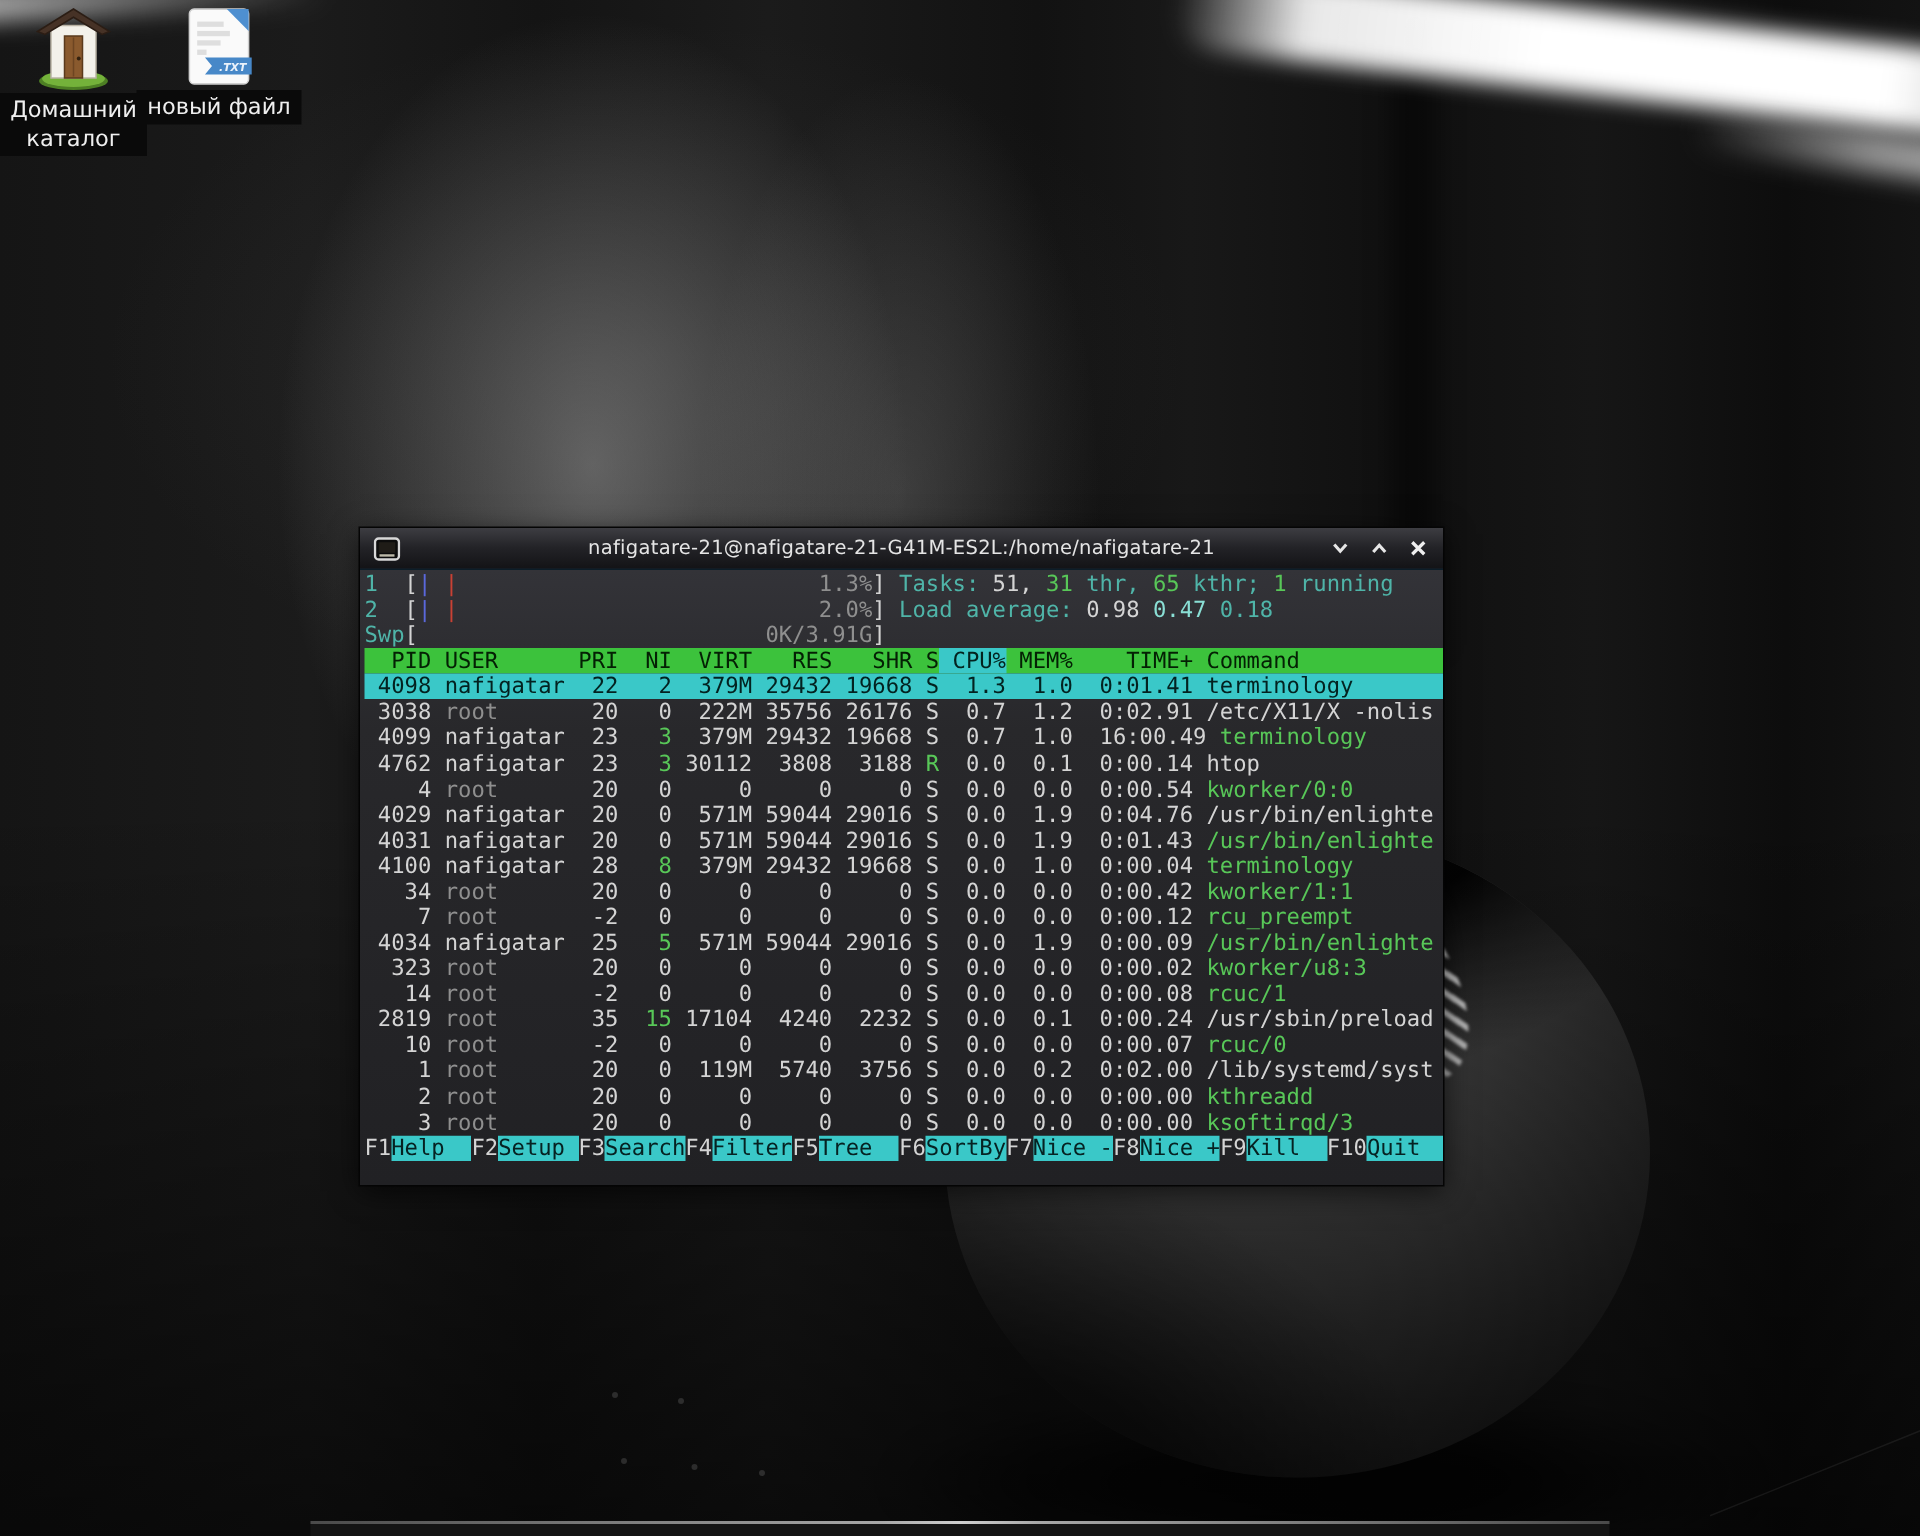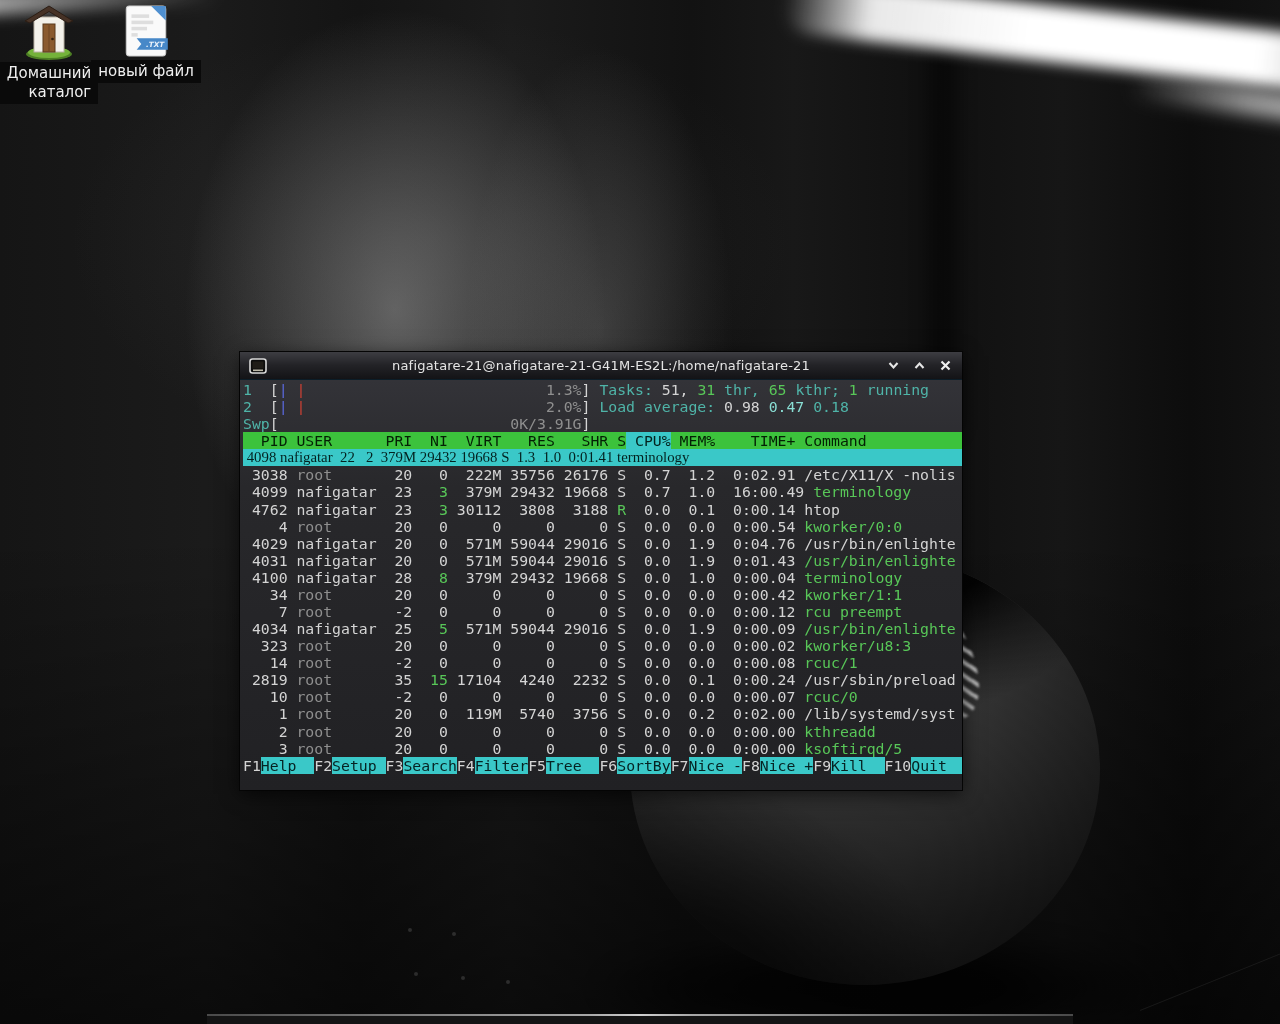--- a/index.html
+++ b/index.html
@@ -39,21 +39,21 @@
     filter:blur(1px);opacity:.9;}
   .sphere-shadow{position:absolute;left:596px;top:928px;width:570px;height:120px;border-radius:50%;
     background:radial-gradient(ellipse,rgba(0,0,0,.75) 30%,rgba(0,0,0,0) 72%);filter:blur(10px);}
   .floor-dot{position:absolute;width:4px;height:4px;border-radius:50%;background:rgba(220,220,220,.16);}
   .floor-seam{position:absolute;height:1px;background:rgba(255,255,255,.07);transform-origin:left center;}
   
   .dicon{position:absolute;top:4px;display:flex;flex-direction:column;align-items:center;cursor:default;}
   .dicon-home{left:2px;width:94px;}
   .dicon-file{left:98px;width:96px;}
   .icon-label{margin-top:2px;background:#0a0a0a;color:#efefef;font-size:15px;line-height:19px;
-    padding:2px 7px;text-align:right;white-space:nowrap;}
+    padding:2px 7px;text-align:center;white-space:nowrap;}
   
   .window{position:absolute;left:240px;top:352px;width:722px;height:438px;
     box-shadow:0 4px 18px rgba(0,0,0,.65),0 0 0 1px #070707;background:#232326;}
   .titlebar{position:absolute;left:0;top:0;right:0;height:27px;
     background:linear-gradient(180deg,#3d3d42 0,#232327 48%,#131316 100%);
     border-bottom:1px solid #0c1d28;display:flex;align-items:center;}
   .tb-icon{margin-left:9px;display:flex;align-items:center;}
   .tb-title{position:absolute;left:0;right:0;text-align:center;color:#e5e5e5;
     font-size:13px;font-weight:normal;letter-spacing:.2px;pointer-events:none;}
   .tb-controls{position:absolute;right:8px;top:0;height:27px;display:flex;align-items:center;gap:9px;}
@@ -65,21 +65,21 @@
     padding:1px 0 0 3px;}
   .line{height:17.08px;line-height:17.08px;white-space:pre;overflow:hidden;}
   .c-white{color:#d4d4d4;} .c-dim{color:#8f8f8f;} .c-green{color:#58c758;}
   .c-cyan{color:#4fb4a8;} .c-lcyan{color:#8adfd5;}
   .bar-blue{color:#5a68dc;} .bar-red{color:#c94134;} .bar-orange{color:#c8873c;} .bar-green{color:#53c653;}
   .meter-inner{display:inline-block;width:34ch;position:relative;vertical-align:top;height:17.08px;}
   .meter-value{position:absolute;right:0;top:0;}
   .cols{background:#3cc23c;}
   .cols span{color:#042004;}
   .cols .sortcol{background:#3ac8c8;color:#03231f;}
-  .row.selected{background:#3ac8c8;font-family:Liberation Serif, serif;}
+  .row.selected{background:#3ac8c8;}
   .row.selected span{color:#032220 !important;}
   .fbar .fkey{color:#d4d4d4;}
   .fbar .flabel{background:#3ac8c8;color:#062222;}
 </style>
 </head>
 <body>
 
 <div class="desktop">
   <div class="wall-base"></div>
   <div class="wall-gap"></div>
@@ -173,21 +173,21 @@
         <div class="line row"><span> 4100 </span><span>nafigatar</span><span>  28 </span><span class="c-green">  8</span><span>  379M 29432 19668 </span><span>S</span><span>  0.0  1.0  0:00.04 </span><span class="c-green">terminology</span></div>
         <div class="line row"><span>   34 </span><span class="c-dim">root     </span><span>  20 </span><span>  0</span><span>     0     0     0 </span><span>S</span><span>  0.0  0.0  0:00.42 </span><span class="c-green">kworker/1:1</span></div>
         <div class="line row"><span>    7 </span><span class="c-dim">root     </span><span>  -2 </span><span>  0</span><span>     0     0     0 </span><span>S</span><span>  0.0  0.0  0:00.12 </span><span class="c-green">rcu_preempt</span></div>
         <div class="line row"><span> 4034 </span><span>nafigatar</span><span>  25 </span><span class="c-green">  5</span><span>  571M 59044 29016 </span><span>S</span><span>  0.0  1.9  0:00.09 </span><span class="c-green">/usr/bin/enlighte</span></div>
         <div class="line row"><span>  323 </span><span class="c-dim">root     </span><span>  20 </span><span>  0</span><span>     0     0     0 </span><span>S</span><span>  0.0  0.0  0:00.02 </span><span class="c-green">kworker/u8:3</span></div>
         <div class="line row"><span>   14 </span><span class="c-dim">root     </span><span>  -2 </span><span>  0</span><span>     0     0     0 </span><span>S</span><span>  0.0  0.0  0:00.08 </span><span class="c-green">rcuc/1</span></div>
         <div class="line row"><span> 2819 </span><span class="c-dim">root     </span><span>  35 </span><span class="c-green"> 15</span><span> 17104  4240  2232 </span><span>S</span><span>  0.0  0.1  0:00.24 </span><span>/usr/sbin/preload</span></div>
         <div class="line row"><span>   10 </span><span class="c-dim">root     </span><span>  -2 </span><span>  0</span><span>     0     0     0 </span><span>S</span><span>  0.0  0.0  0:00.07 </span><span class="c-green">rcuc/0</span></div>
         <div class="line row"><span>    1 </span><span class="c-dim">root     </span><span>  20 </span><span>  0</span><span>  119M  5740  3756 </span><span>S</span><span>  0.0  0.2  0:02.00 </span><span>/lib/systemd/syst</span></div>
         <div class="line row"><span>    2 </span><span class="c-dim">root     </span><span>  20 </span><span>  0</span><span>     0     0     0 </span><span>S</span><span>  0.0  0.0  0:00.00 </span><span class="c-green">kthreadd</span></div>
-        <div class="line row"><span>    3 </span><span class="c-dim">root     </span><span>  20 </span><span>  0</span><span>     0     0     0 </span><span>S</span><span>  0.0  0.0  0:00.00 </span><span class="c-green">ksoftirqd/5</span></div>
+        <div class="line row"><span>    3 </span><span class="c-dim">root     </span><span>  20 </span><span>  0</span><span>     0     0     0 </span><span>S</span><span>  0.0  0.0  0:00.00 </span><span class="c-green">ksoftirqd/3</span></div>
         <div class="line fbar"><span><span class="fkey">F1</span><span class="flabel">Help  </span></span><span><span class="fkey">F2</span><span class="flabel">Setup </span></span><span><span class="fkey">F3</span><span class="flabel">Search</span></span><span><span class="fkey">F4</span><span class="flabel">Filter</span></span><span><span class="fkey">F5</span><span class="flabel">Tree  </span></span><span><span class="fkey">F6</span><span class="flabel">SortBy</span></span><span><span class="fkey">F7</span><span class="flabel">Nice -</span></span><span><span class="fkey">F8</span><span class="flabel">Nice +</span></span><span><span class="fkey">F9</span><span class="flabel">Kill  </span></span><span><span class="fkey">F10</span><span class="flabel">Quit      </span></span></div>
       </div>
   </div>
 
   <div class="shelf" style="position:absolute;left:207px;top:1014px;width:866px;height:10px;background:#141414;border-radius:2px 2px 0 0;">
     <div style="height:2px;background:linear-gradient(90deg,#4a4a4a,#a8a8a8 44%,#d0d0d0 50%,#a8a8a8 56%,#4a4a4a);"></div>
   </div>
 </div>
 
 </body></html>

